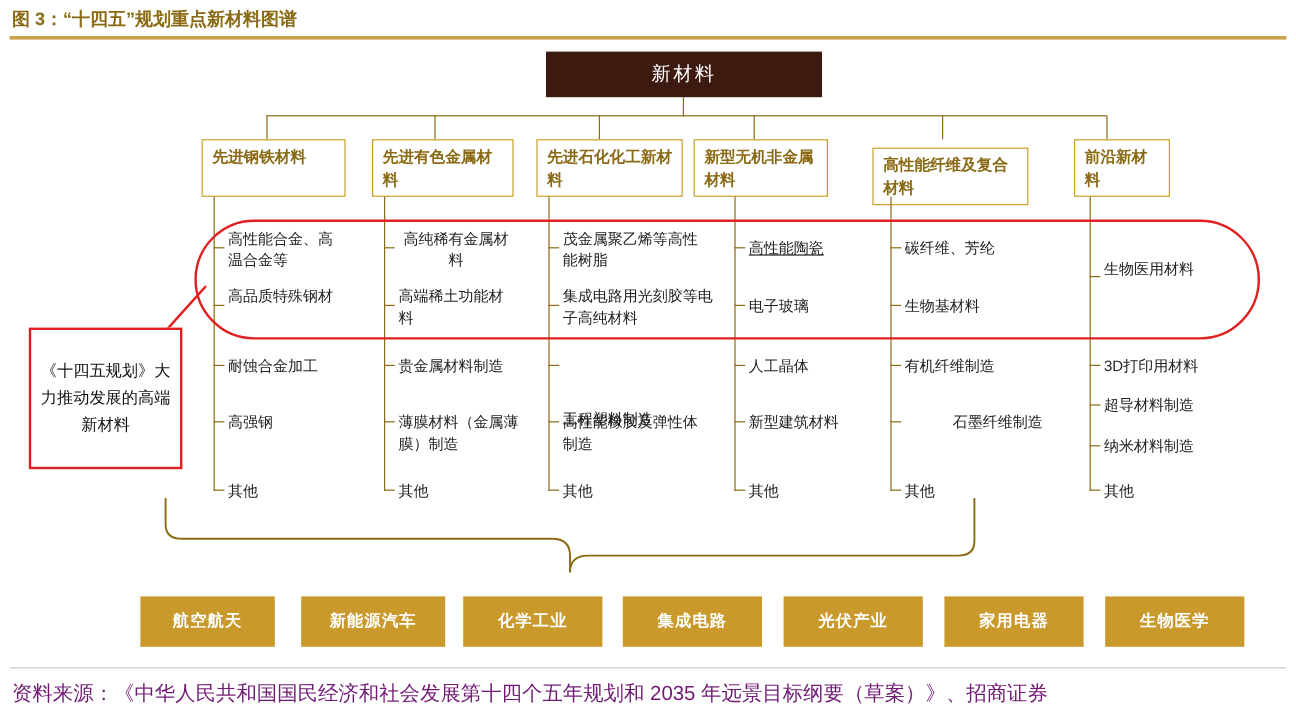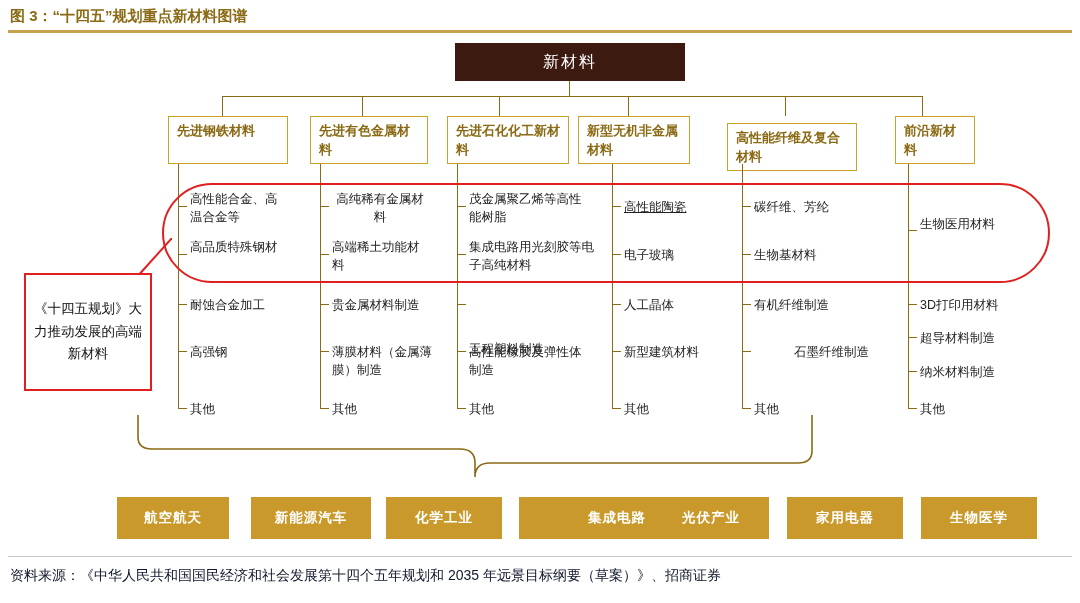--- a/index.html
+++ b/index.html
@@ -23,21 +23,21 @@
     padding-left:10px;letter-spacing:0px;
   }
   .rule-top{
     position:absolute;left:8px;top:30px;width:1064px;height:3px;background:#c4a24a;
   }
   .rule-bottom{
     position:absolute;left:8px;top:556px;width:1064px;height:1px;background:#c9c9c9;
   }
   .source{
     position:absolute;left:10px;top:566px;width:1060px;
-    font-size:14px;color:#0f172a;line-height:1.4;
+    font-size:17px;color:#701a75;line-height:1.4;
   }
 
   
   .root-node{
     position:absolute;left:455px;top:43px;width:230px;height:38px;
     background:#3d1a10;color:#ffffff;
     display:flex;align-items:center;justify-content:center;
     font-size:16px;letter-spacing:2px;
   }
 
@@ -208,21 +208,21 @@
   </svg>
   <div class="red-callout">《十四五规划》大力推动发展的高端新材料</div>
 
   <svg class="brace" viewBox="0 0 690 70" preserveAspectRatio="none">
     <path d="M8,0 L8,22 Q8,34 22,34 L330,34 Q345,34 345,48 L345,62 Q345,48 360,48 L668,48 Q682,48 682,36 L682,0" fill="none" stroke="#8a6a14" stroke-width="1.6" transform="translate(0,0)"></path>
   </svg>
 
   <div class="app" style="left:117px;width:112px;">航空航天</div>
   <div class="app" style="left:251px;width:120px;">新能源汽车</div>
   <div class="app" style="left:386px;width:116px;">化学工业</div>
-  <div class="app" style="left:519px;width:116px;padding-left:40px;">集成电路</div>
+  <div class="app" style="left:519px;width:116px;">集成电路</div>
   <div class="app" style="left:787px;width:116px;">家用电器</div>
   <div class="app" style="left:653px;width:116px;">光伏产业</div>
   <div class="app" style="left:921px;width:116px;">生物医学</div>
 
   <div class="rule-bottom"></div>
   <div class="source">资料来源：《中华人民共和国国民经济和社会发展第十四个五年规划和 2035 年远景目标纲要（草案）》、招商证券</div>
 
 </div>
 
 </body></html>

